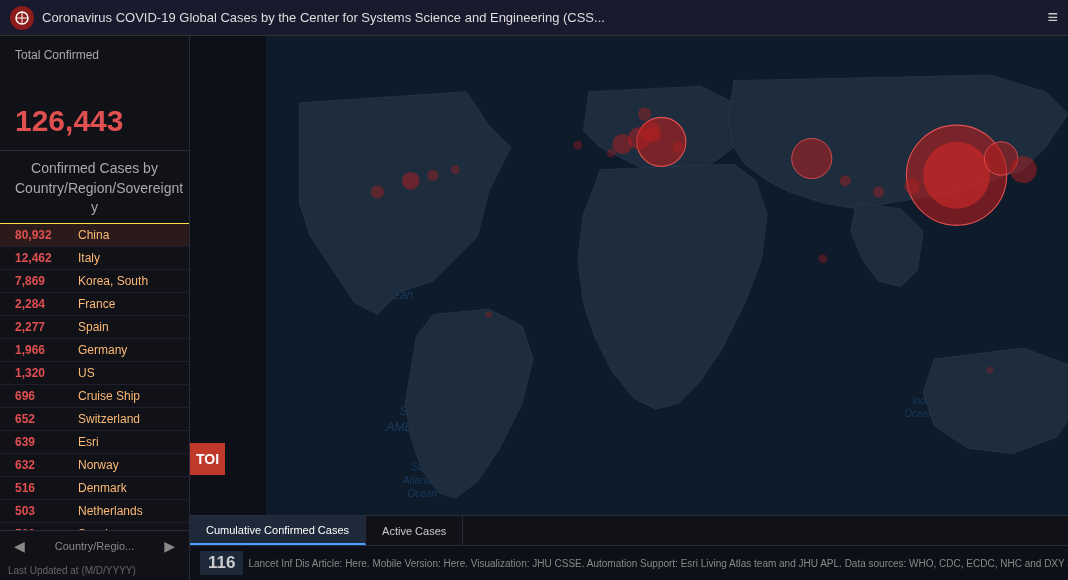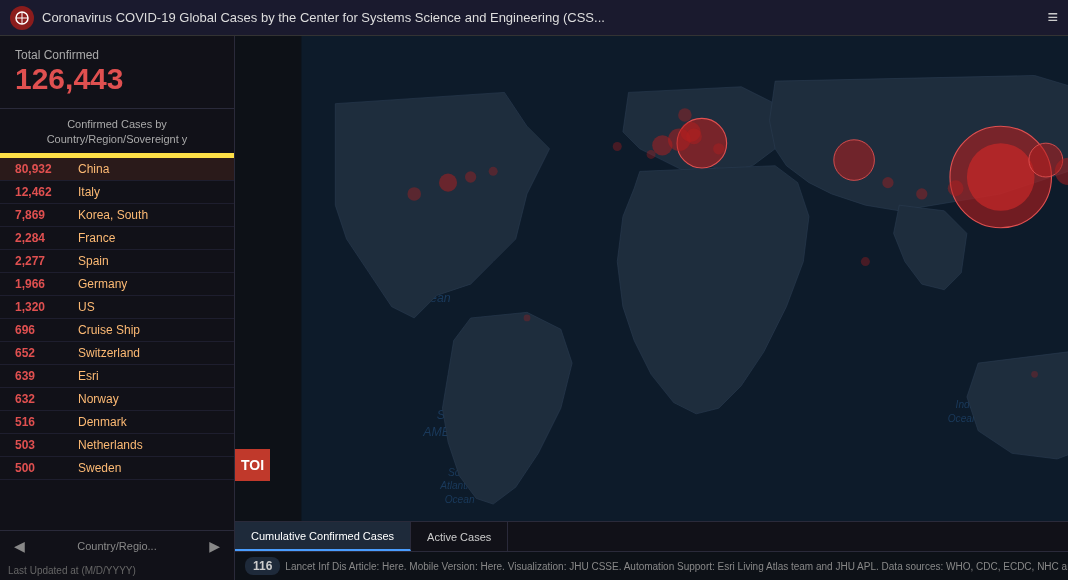--- a/index.html
+++ b/index.html
@@ -45,48 +45,49 @@
       font-size: 18px;
       cursor: pointer;
     }
     .main-content {
       display: flex;
       flex: 1;
       overflow: hidden;
     }
     
     .left-sidebar {
-      width: 235px;
+      width: 190px;
       background: #111118;
       display: flex;
       flex-direction: column;
       flex-shrink: 0;
       border-right: 1px solid #2a2a3a;
     }
     .total-confirmed-box {
       background: #111118;
       padding: 12px 15px;
       border-bottom: 1px solid #2a2a3a;
     }
     .total-confirmed-label {
       font-size: 12px;
       color: #aaa;
     }
     .total-confirmed-number {
       font-size: 30px;
       font-weight: bold;
       color: #e05050;
+      margin-top: 42px;
     }
     .country-list-header {
-      font-size: 11px;
+      font-size: 14px;
       color: #aaa;
       padding: 8px 15px 5px;
       text-align: center;
       line-height: 1.4;
-      border-bottom: 5px solid #fde047;
+      border-bottom: 1px solid #fde047;
     }
     .country-list {
       flex: 1;
       overflow: hidden;
     }
     .country-item {
       display: flex;
       align-items: flex-end;
       padding: 4px 15px;
       font-size: 12px;
@@ -178,23 +179,23 @@
       color: #888;
       border-top: 1px solid #2a2a3a;
       display: flex;
       align-items: center;
       gap: 5px;
     }
     .bottom-number {
       background: #1e2a3a;
       color: #ccc;
       padding: 2px 8px;
-      font-size: 12px;
+      font-size: 17px;
       font-weight: bold;
-      border-radius: 8px;
+      border-radius: 2px;
     }
     
     .toi-badge {
       position: absolute;
       bottom: 40px;
       left: 0;
       background: #c0392b;
       color: white;
       font-size: 14px;
       font-weight: bold;

